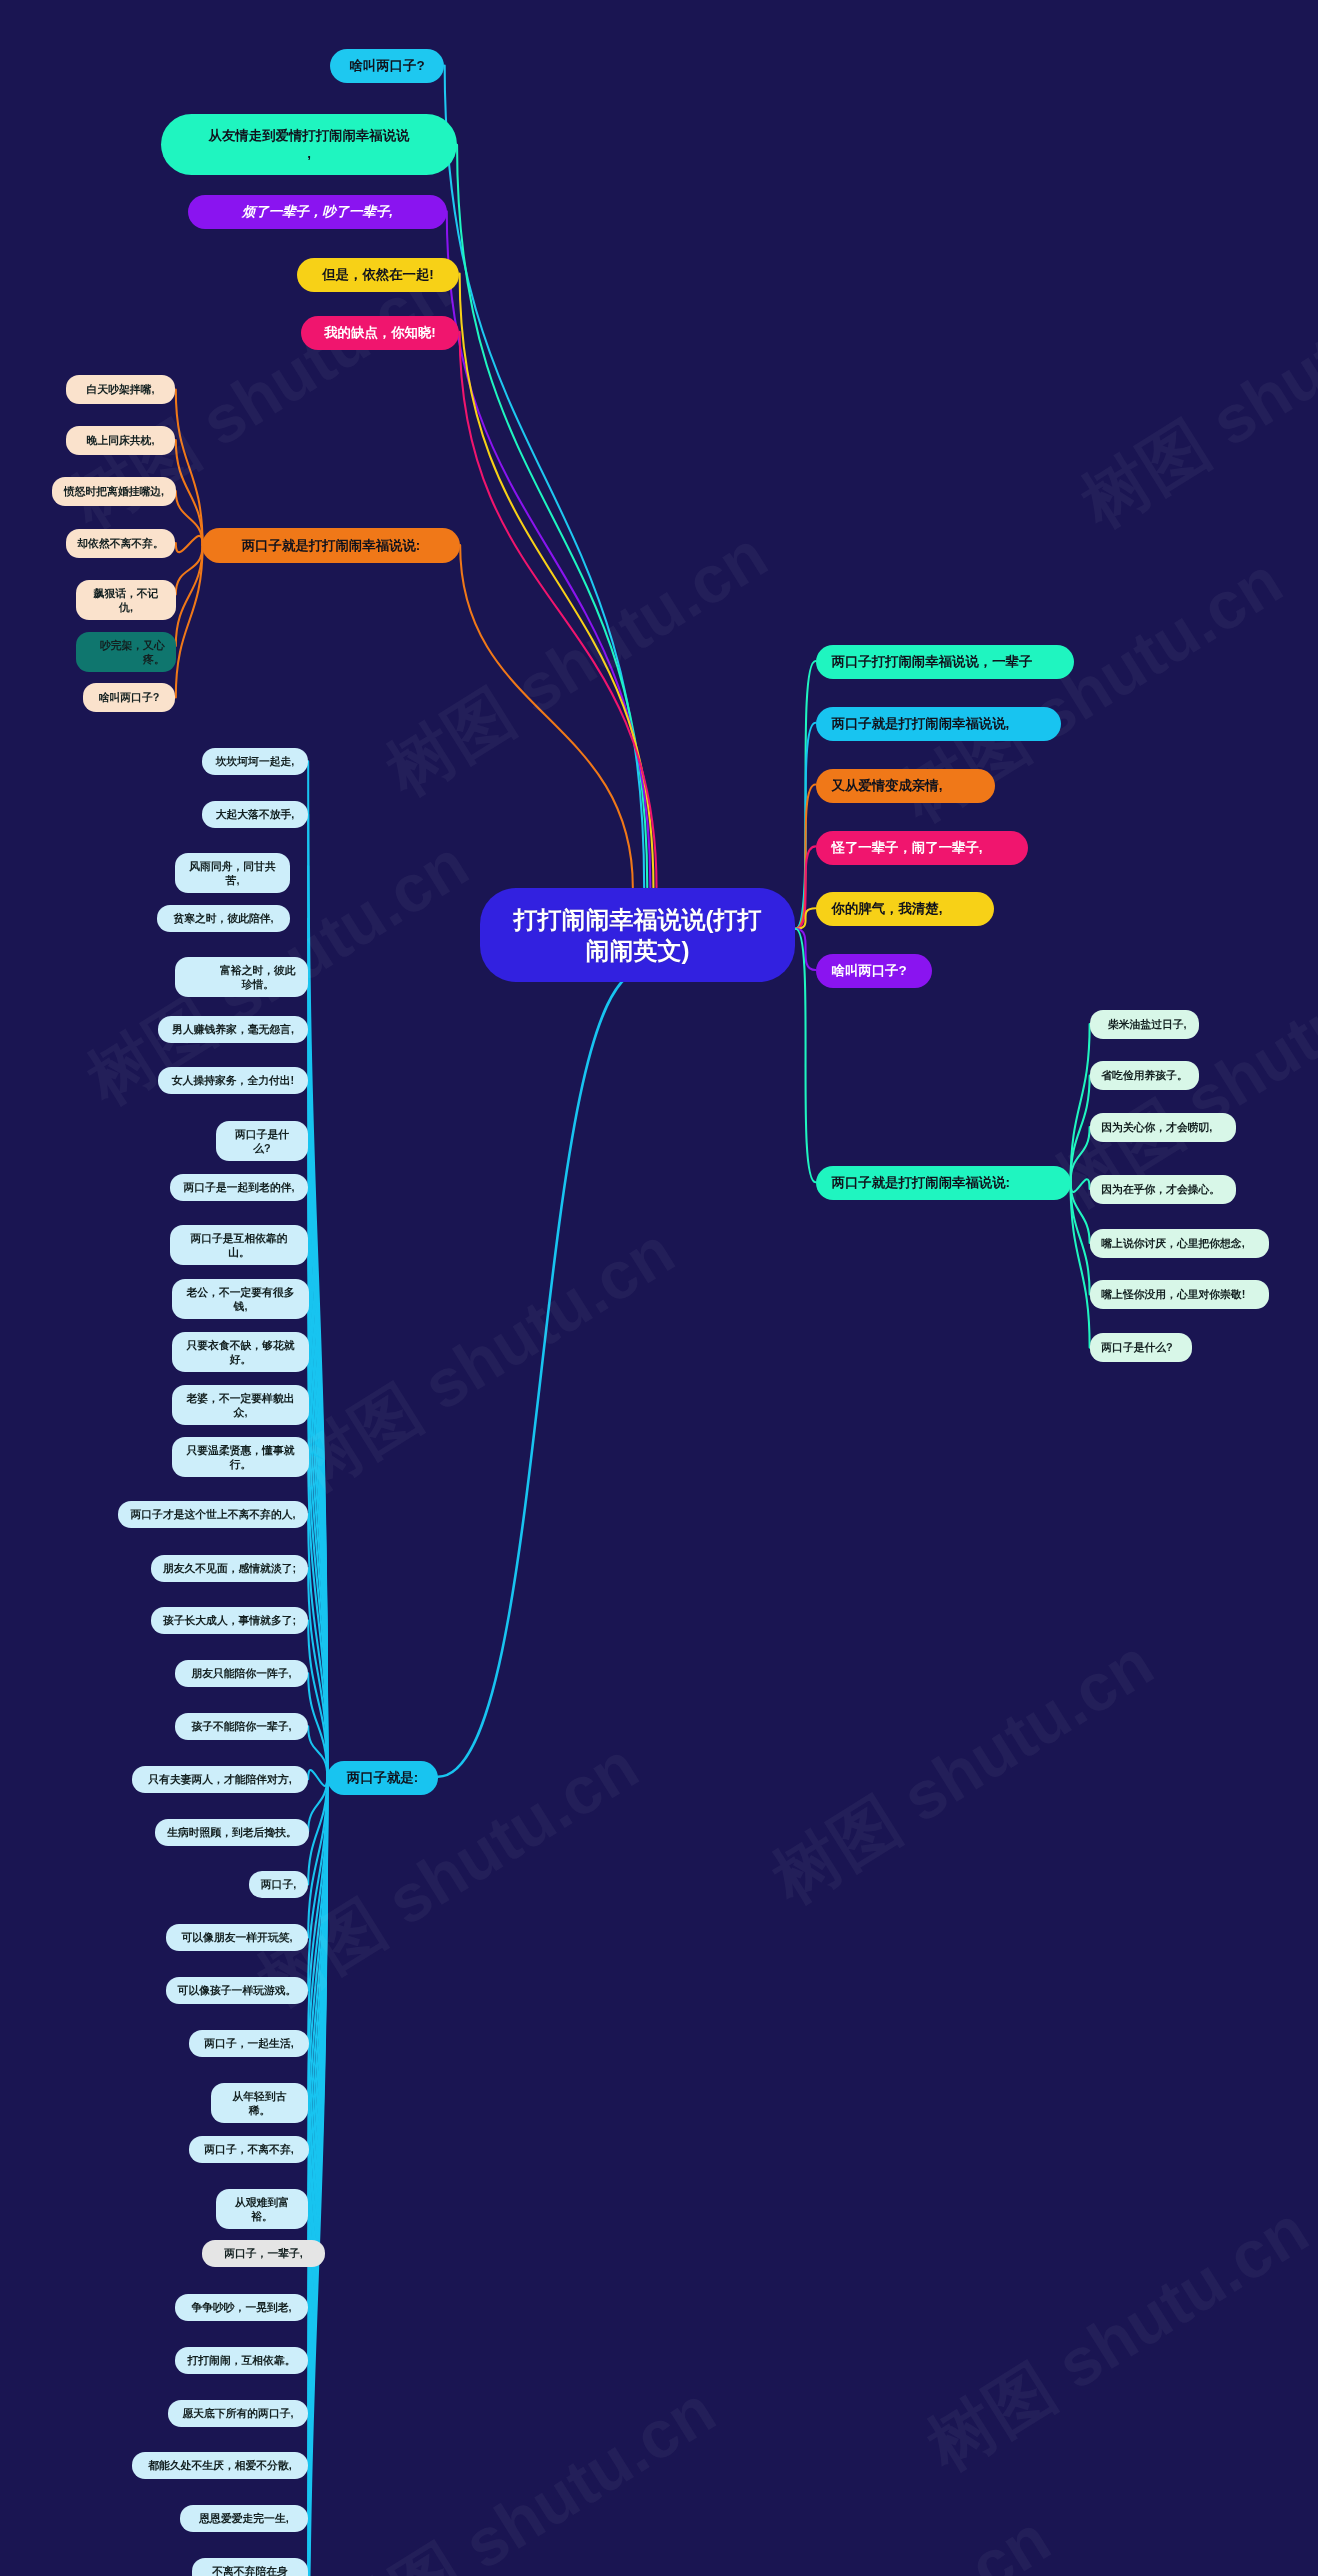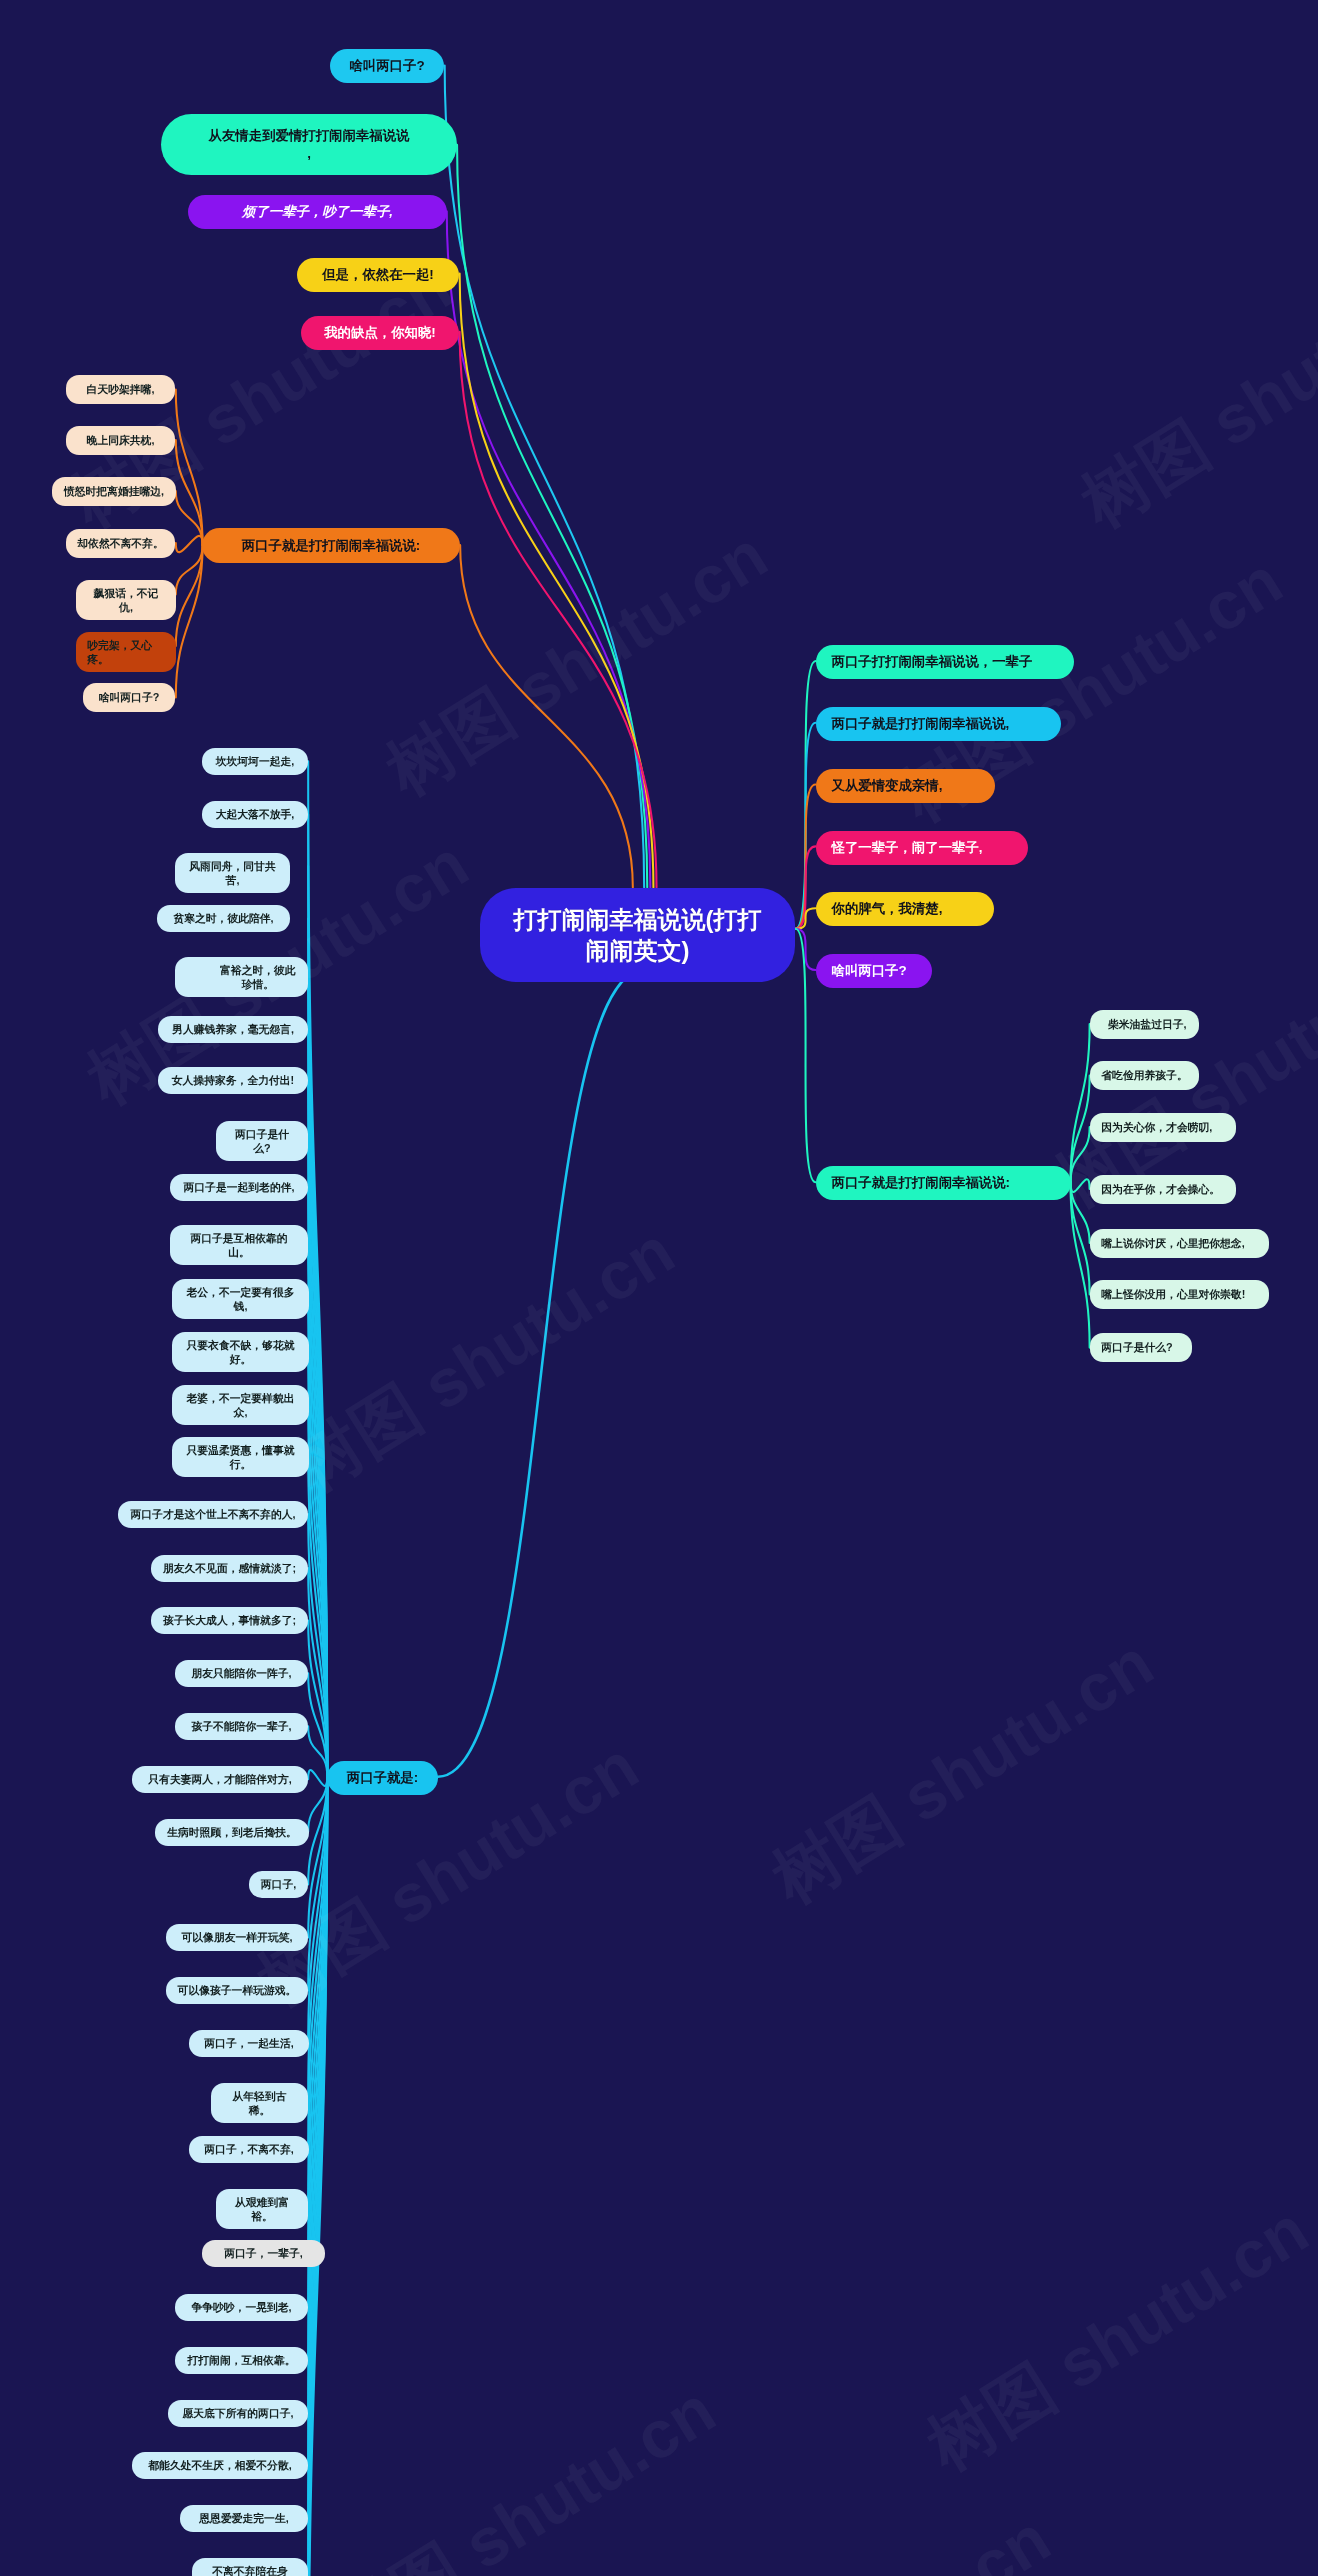--- a/index.html
+++ b/index.html
@@ -135,21 +135,21 @@
 ,</span></div>
       <div class="node lvl1 light" style="left: 188px; top: 195px; width: 259px; min-height: 32px; background: rgb(138, 20, 240); color: rgb(255, 255, 255); justify-content: center; text-align: center; font-style: italic;"><span>烦了一辈子，吵了一辈子,</span></div>
       <div class="node lvl1 dark" style="left: 297px; top: 258px; width: 162px; min-height: 32px; background: rgb(247, 209, 23); color: rgb(16, 18, 28); justify-content: center; text-align: center;"><span>但是，依然在一起!</span></div>
       <div class="node lvl1 light" style="left: 301px; top: 316px; width: 158px; min-height: 32px; background: rgb(240, 21, 110); color: rgb(255, 255, 255); justify-content: center; text-align: center;"><span>我的缺点，你知晓!</span></div>
       <div class="node lvl1 dark" style="left: 202px; top: 528px; width: 258px; min-height: 35px; background: rgb(240, 120, 24); color: rgb(16, 18, 28); justify-content: center; text-align: center;"><span>两口子就是打打闹闹幸福说说:</span></div>
       <div class="node lvl2" style="left: 66px; top: 375px; width: 109px; min-height: 29px; background: rgb(250, 226, 204); justify-content: center; text-align: center;"><span>白天吵架拌嘴,</span></div>
       <div class="node lvl2" style="left: 66px; top: 426px; width: 109px; min-height: 29px; background: rgb(250, 226, 204); justify-content: center; text-align: center;"><span>晚上同床共枕,</span></div>
       <div class="node lvl2" style="left: 52px; top: 477px; width: 124px; min-height: 29px; background: rgb(250, 226, 204); justify-content: center; text-align: center;"><span>愤怒时把离婚挂嘴边,</span></div>
       <div class="node lvl2" style="left: 66px; top: 529px; width: 109px; min-height: 29px; background: rgb(250, 226, 204); justify-content: center; text-align: center;"><span>却依然不离不弃。</span></div>
       <div class="node lvl2" style="left: 76px; top: 580px; width: 100px; min-height: 29px; background: rgb(250, 226, 204); justify-content: center; text-align: center;"><span>飙狠话，不记仇,</span></div>
-      <div class="node lvl2" style="left: 76px; top: 632px; width: 100px; min-height: 29px; background: #c2410c; justify-content: center; text-align: left;"><span>吵完架，又心疼。</span></div>
+      <div class="node lvl2" style="left: 76px; top: 632px; width: 100px; min-height: 29px; background: #0f766e; justify-content: center; text-align: right;"><span>吵完架，又心疼。</span></div>
       <div class="node lvl2" style="left: 83px; top: 683px; width: 92px; min-height: 29px; background: rgb(250, 226, 204); justify-content: center; text-align: center;"><span>啥叫两口子?</span></div>
       <div class="node lvl1 dark" style="left: 816px; top: 645px; width: 258px; min-height: 32px; background: rgb(31, 245, 192); color: rgb(16, 18, 28);"><span>两口子打打闹闹幸福说说，一辈子</span></div>
       <div class="node lvl1 dark" style="left: 816px; top: 707px; width: 245px; min-height: 32px; background: rgb(24, 196, 240); color: rgb(16, 18, 28);"><span>两口子就是打打闹闹幸福说说,</span></div>
       <div class="node lvl1 dark" style="left: 816px; top: 769px; width: 179px; min-height: 32px; background: rgb(240, 120, 24); color: rgb(16, 18, 28);"><span>又从爱情变成亲情,</span></div>
       <div class="node lvl1 light" style="left: 816px; top: 831px; width: 212px; min-height: 32px; background: rgb(240, 21, 110); color: rgb(255, 255, 255);"><span>怪了一辈子，闹了一辈子,</span></div>
       <div class="node lvl1 dark" style="left: 816px; top: 892px; width: 178px; min-height: 32px; background: rgb(247, 209, 23); color: rgb(16, 18, 28);"><span>你的脾气，我清楚,</span></div>
       <div class="node lvl1 light" style="left: 816px; top: 954px; width: 116px; min-height: 32px; background: rgb(138, 20, 240); color: rgb(255, 255, 255);"><span>啥叫两口子?</span></div>
       <div class="node lvl1 dark" style="left: 816px; top: 1166px; width: 255px; min-height: 32px; background: rgb(31, 245, 192); color: rgb(16, 18, 28);"><span>两口子就是打打闹闹幸福说说:</span></div>
       <div class="node lvl2" style="left: 1090px; top: 1010px; width: 109px; min-height: 29px; background: rgb(216, 247, 232); padding-left: 18px;"><span>柴米油盐过日子,</span></div>
       <div class="node lvl2" style="left: 1090px; top: 1061px; width: 109px; min-height: 29px; background: rgb(216, 247, 232);"><span>省吃俭用养孩子。</span></div>

